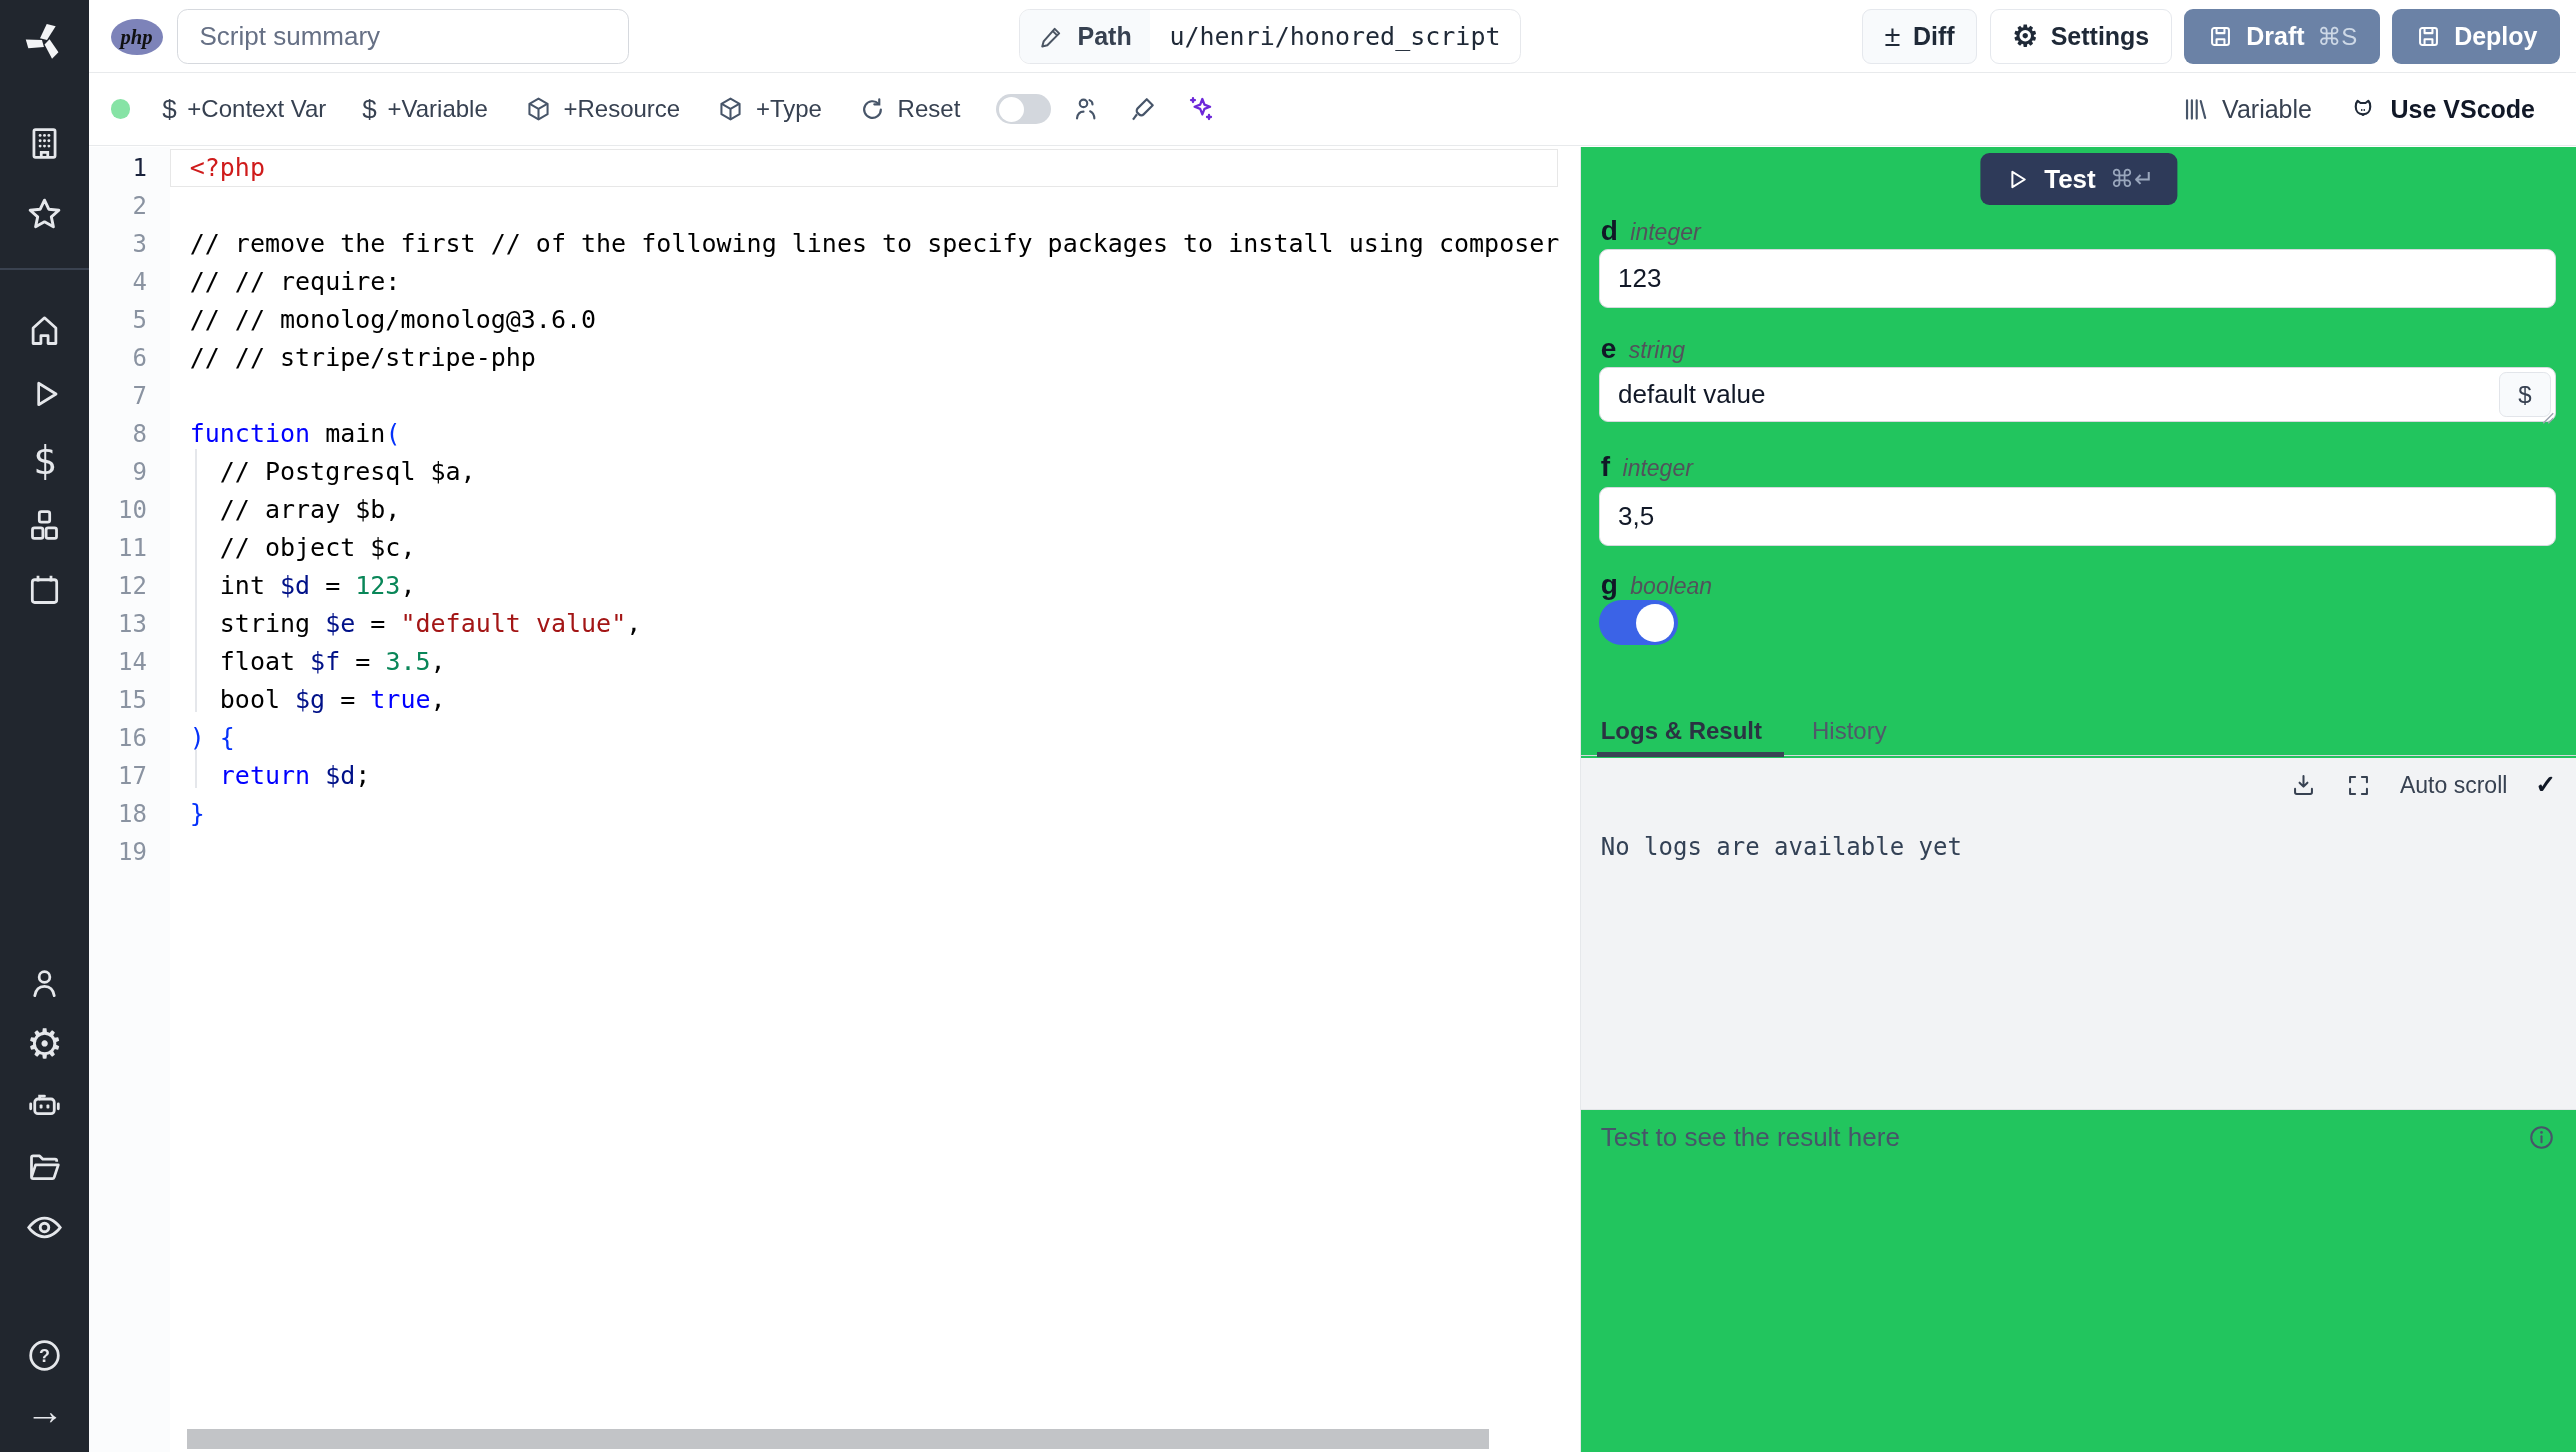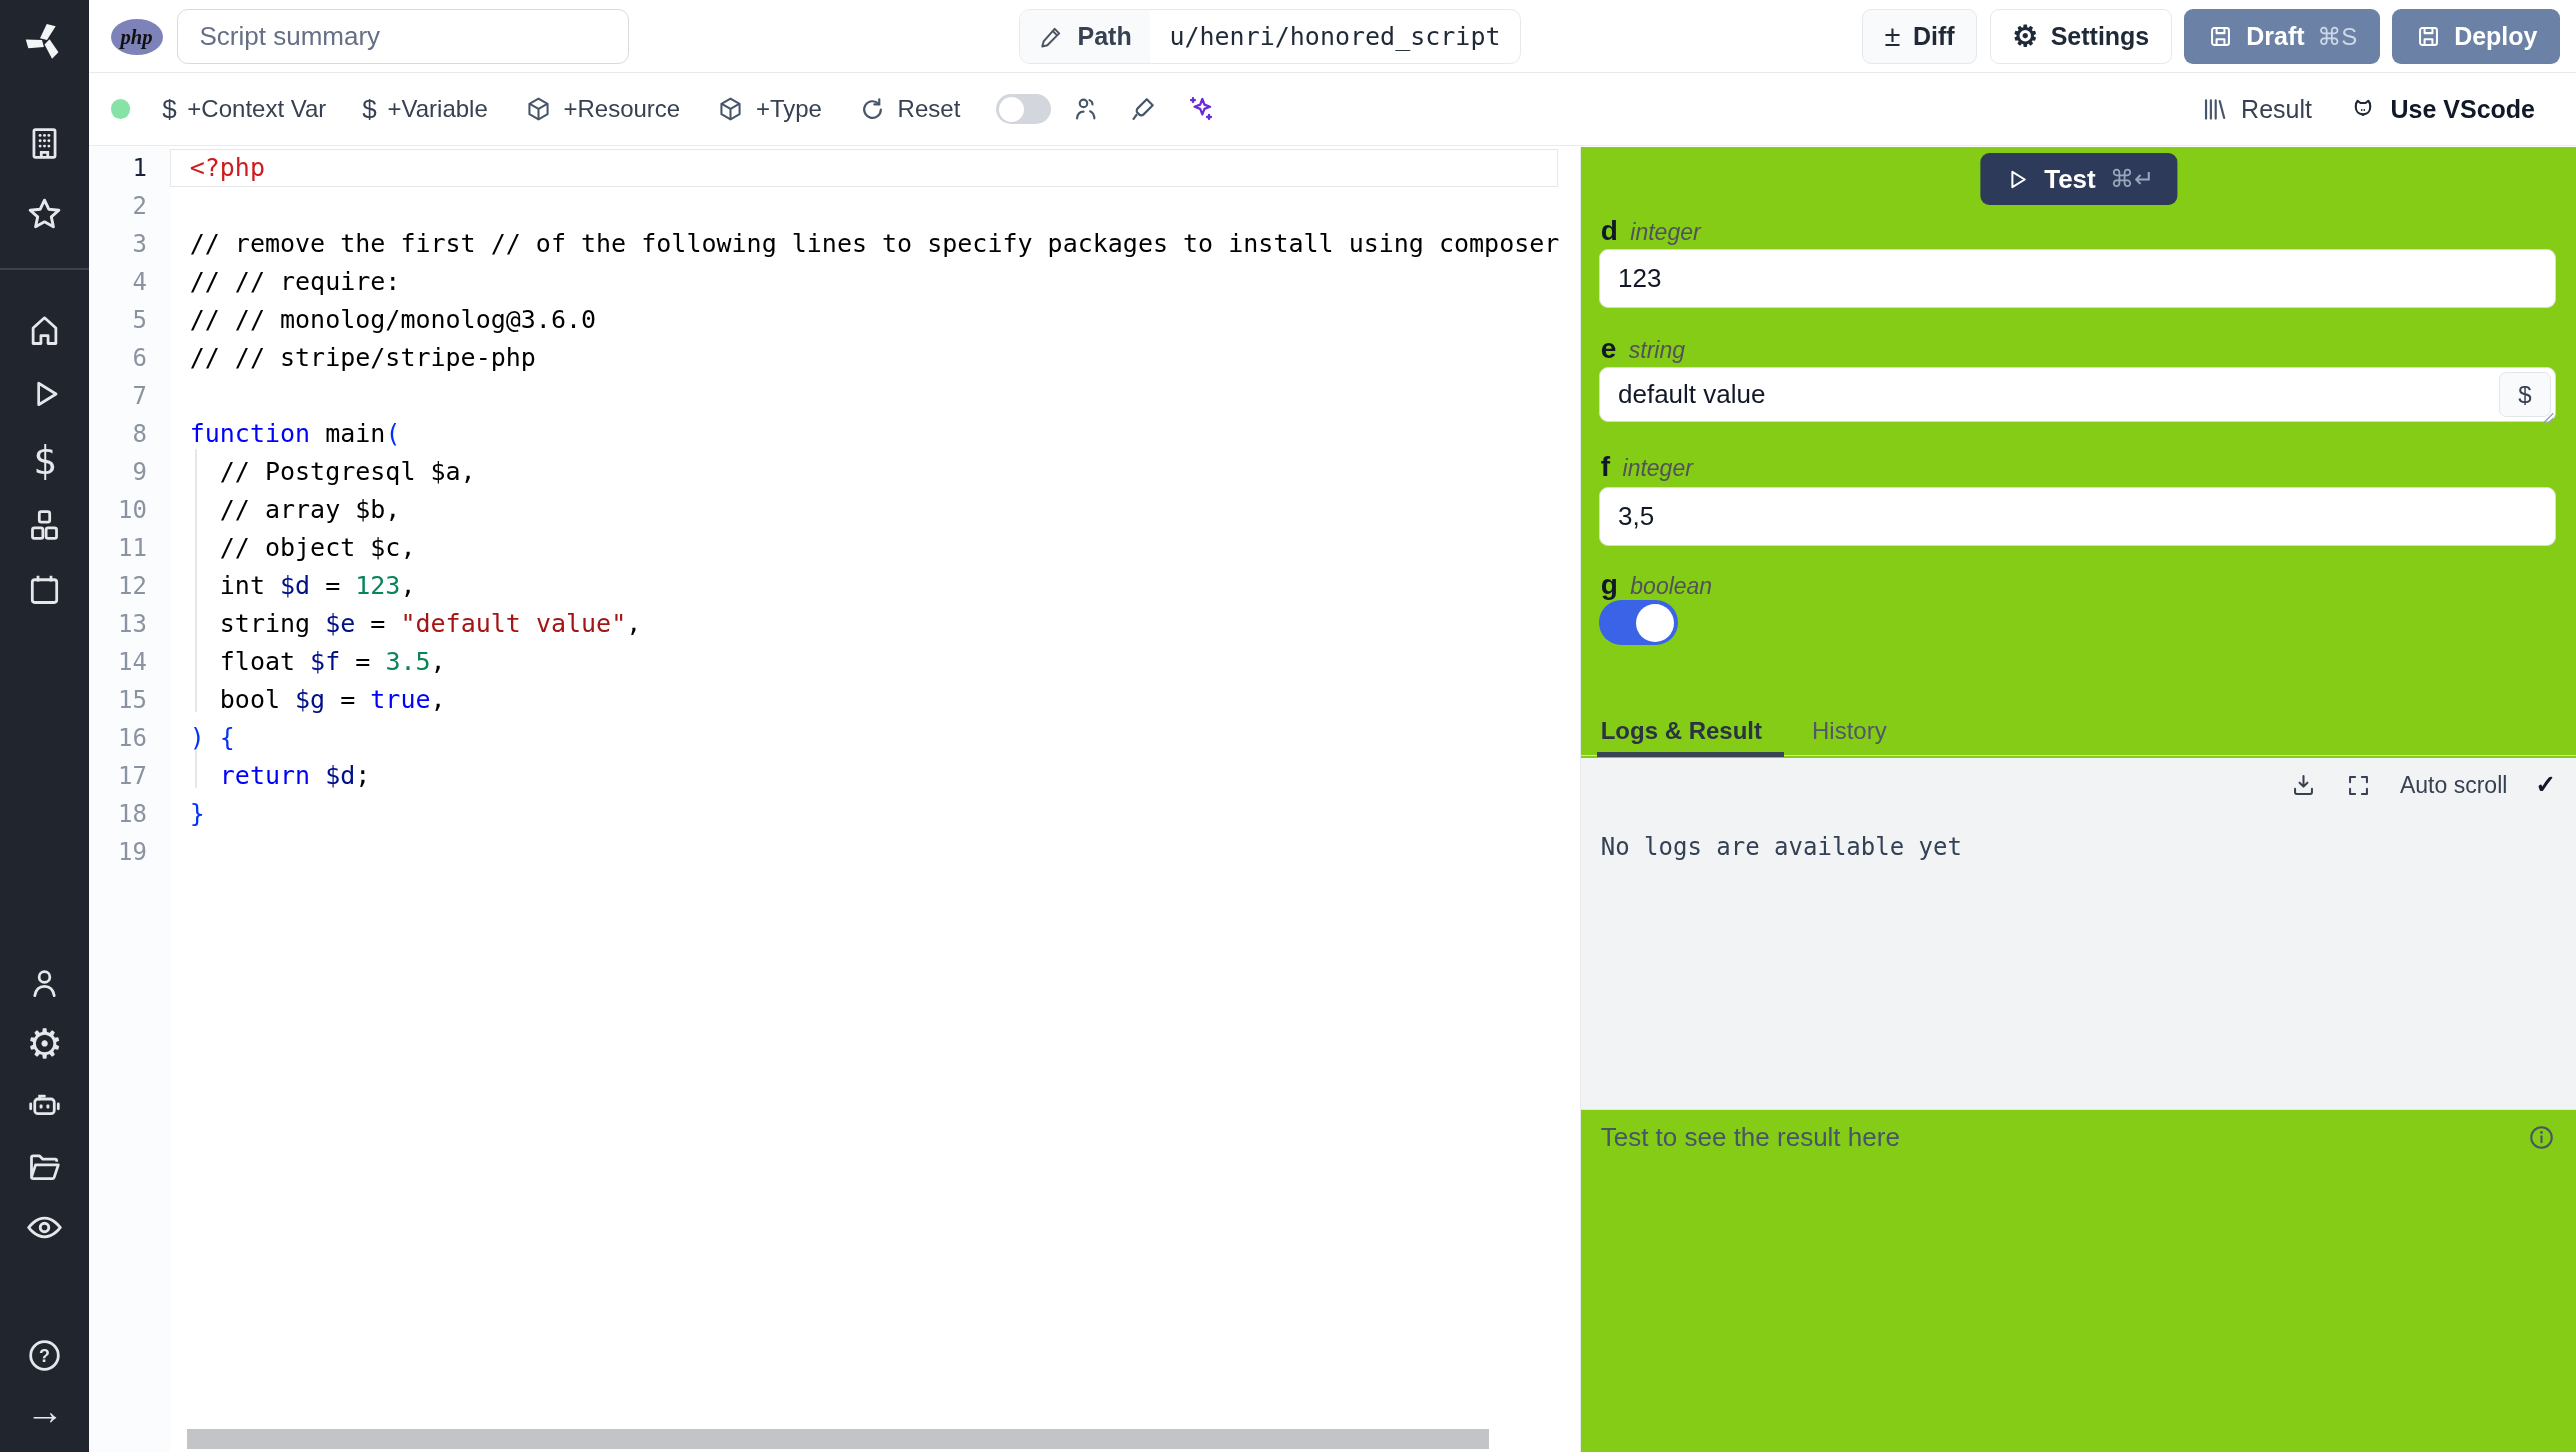--- a/index.html
+++ b/index.html
@@ -69,21 +69,21 @@
   .tk-m { color:#cf1b1b; } .tk-c { color:#000000; } .tk-k { color:#0000ff; }
   .tk-v { color:#001188; } .tk-n { color:#098658; } .tk-s { color:#a31515; }
   .tk-p { color:#0431fa; } .tk-t { color:#000000; }
   .current-line { position:absolute; left:81px; right:21.5px; top:1.8px; height:38px;
     border:0.9px solid #e7e7e7; pointer-events:none; }
   .indent-guide { position:absolute; width:1.8px; background:#e5e7eb; left:106px; }
   .guide-a { top:302px; height:263px; } .guide-b { top:603px; height:38px; }
   .h-scrollbar { position:absolute; left:98px; top:1282px; width:1302px; height:19.7px; background:#c2c4c7; }
 
   
-  .rpanel { position:absolute; left:1580px; top:147px; right:0; bottom:0; background:#84cc16;
+  .rpanel { position:absolute; left:1580px; top:147px; right:0; bottom:0; background:#22c55e;
     border-left:0.9px solid #e6e8eb;padding-left:41px; }
   .test-btn { position:absolute; top:6.3px; left:50%; transform:translateX(-50%); height:52px;
     background:#2e3a59; border-radius:9px; display:flex; align-items:center; gap:14.3px;
     padding:0 23px; cursor:pointer; }
   .test-btn .lbl { color:#fff; font-weight:700; font-size:26px; }
   .test-btn .sc { color:#9aa7bd; font-size:24px; }
   .param-label { position:absolute; left:19.7px; display:flex; align-items:baseline; gap:12.5px; height:30px; }
   .pname { font-weight:700; font-size:28px; color:#111827; }
   .ptype { font-style:italic; font-size:23px; color:#52525b; }
   .param-input { position:absolute; left:18px; right:19.7px; border:1.8px solid #d6d9de; border-radius:9px;
@@ -306,21 +306,21 @@
     <svg width="32" height="32" viewBox="0 0 24 24" fill="none" stroke="currentColor" stroke-width="1.7" stroke-linejoin="round" stroke-linecap="round">
       <path d="M13 4.5l1.6 4.2 4.2 1.6-4.2 1.6L13 16.1l-1.6-4.2-4.2-1.6 4.2-1.6z"></path>
       <path d="M6 3.8v3M4.5 5.3h3M18 16.5v3M16.5 18h3"></path>
     </svg>
   </div>
   <div class="toolbar-spacer"></div>
   <div class="tool-right">
     <svg width="29" height="29" viewBox="0 0 24 24" fill="none" stroke="#475569" stroke-width="1.8" stroke-linecap="round">
       <path d="M5 4.5v15M9 4.5v15M13 4.5v15M16.3 5l3.7 14"></path>
     </svg>
-    <span>Result</span>
+    <span>Variable</span>
   </div>
   <div class="tool-right bold">
     <svg width="30" height="30" viewBox="0 0 24 24" fill="none" stroke="#1f2937" stroke-width="1.7" stroke-linejoin="round">
       <path d="M6.2 10.2c0-2 .5-3.7 1.5-4.7L10 7.2h4L16.3 5.5c1 1 1.5 2.7 1.5 4.7 0 3.6-2.4 6-5.8 6s-5.8-2.4-5.8-6z"></path>
       <path d="M10.5 12.8h1M12.5 12.8h1M11.2 16.2c.5.5 1.1.5 1.6 0"></path>
     </svg>
     <span>Use VScode</span>
   </div>
 </div>
 

